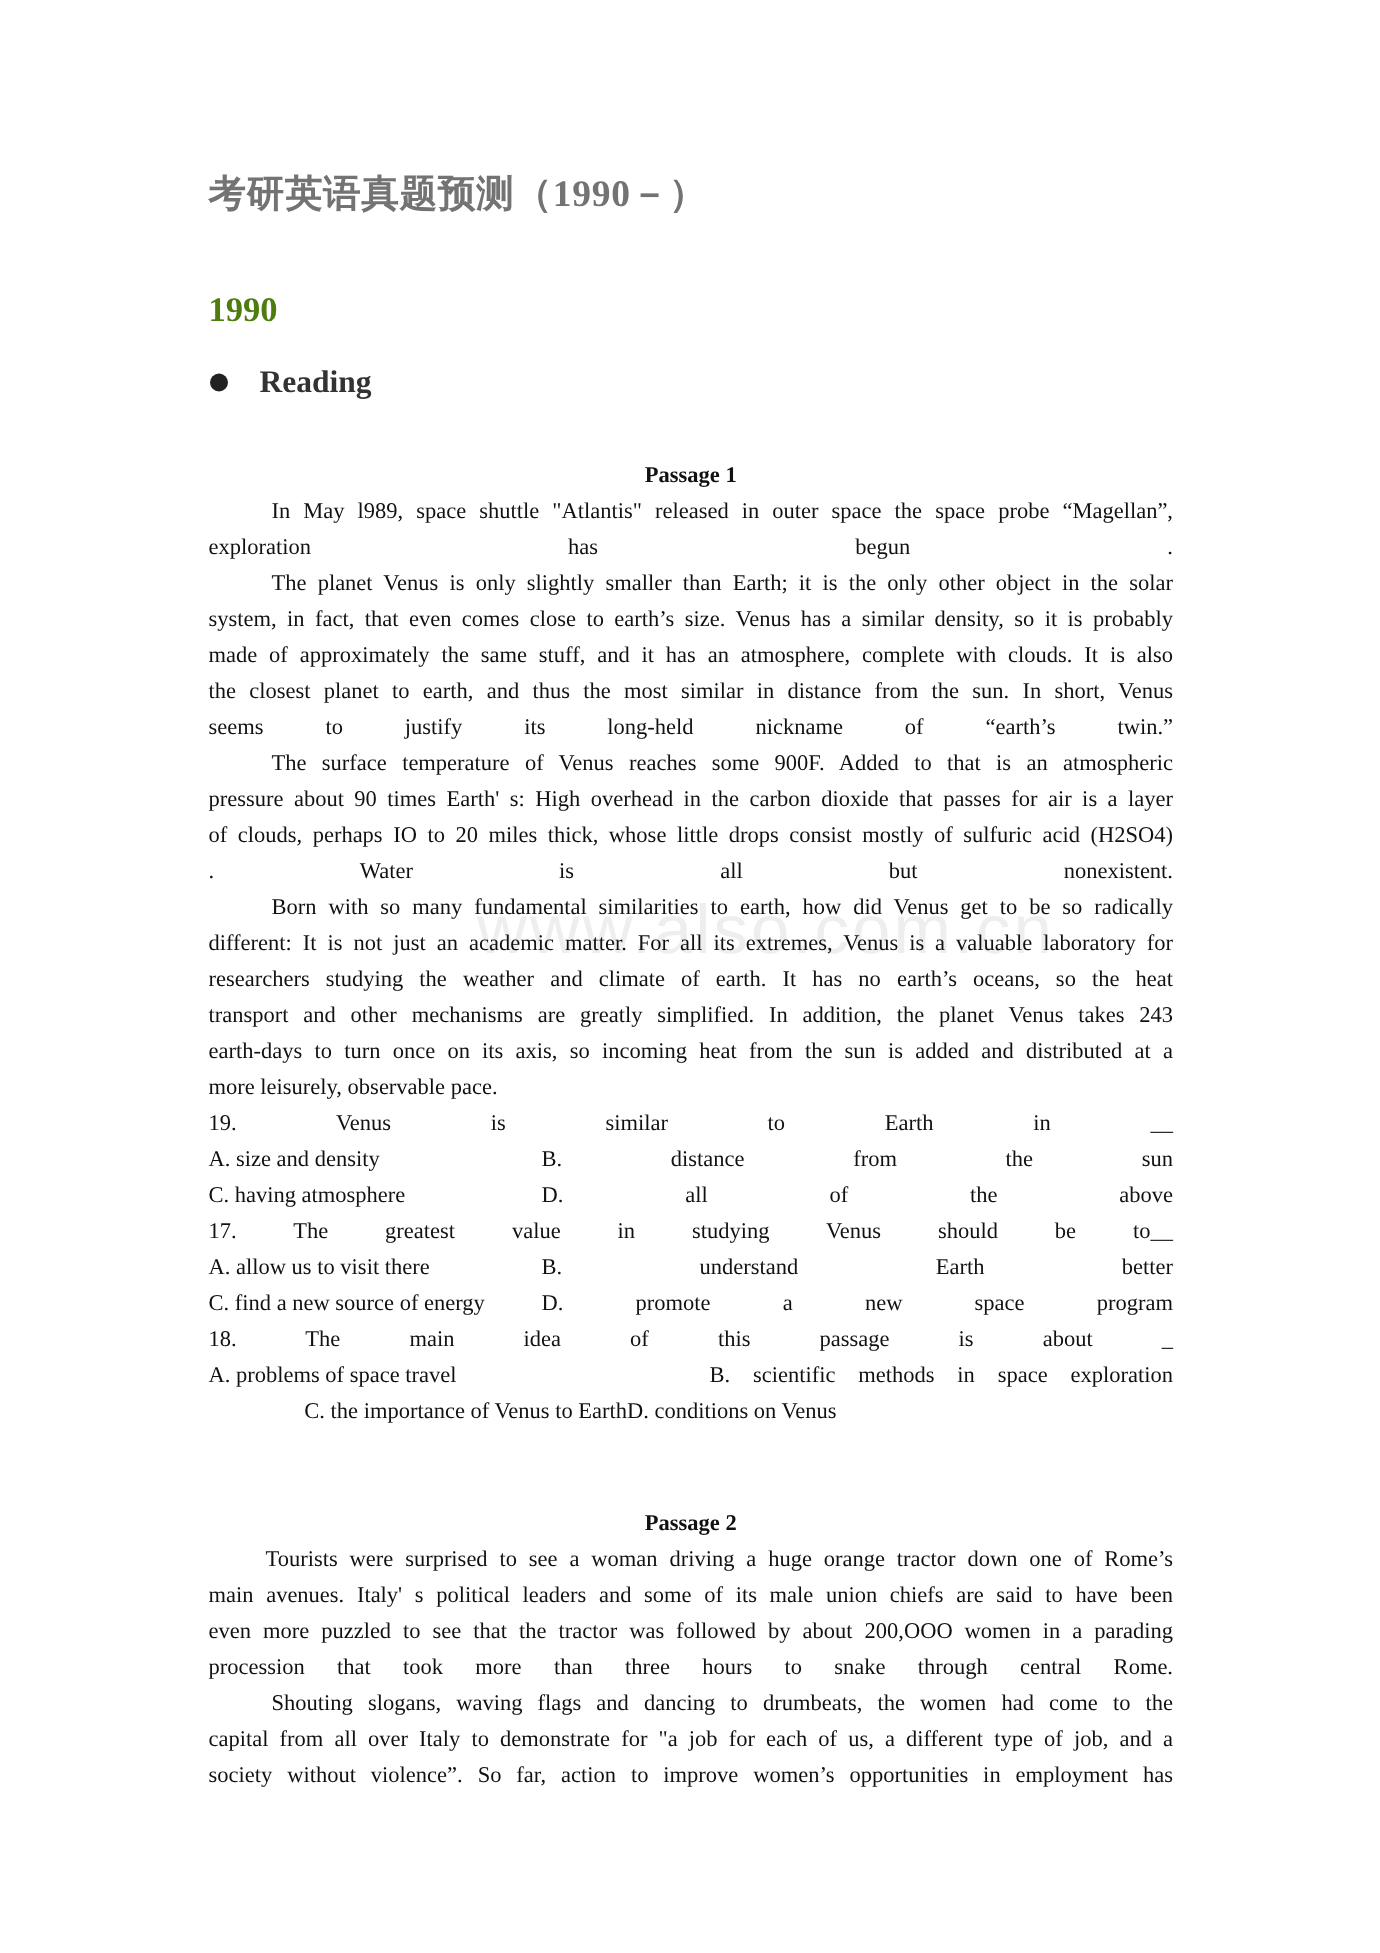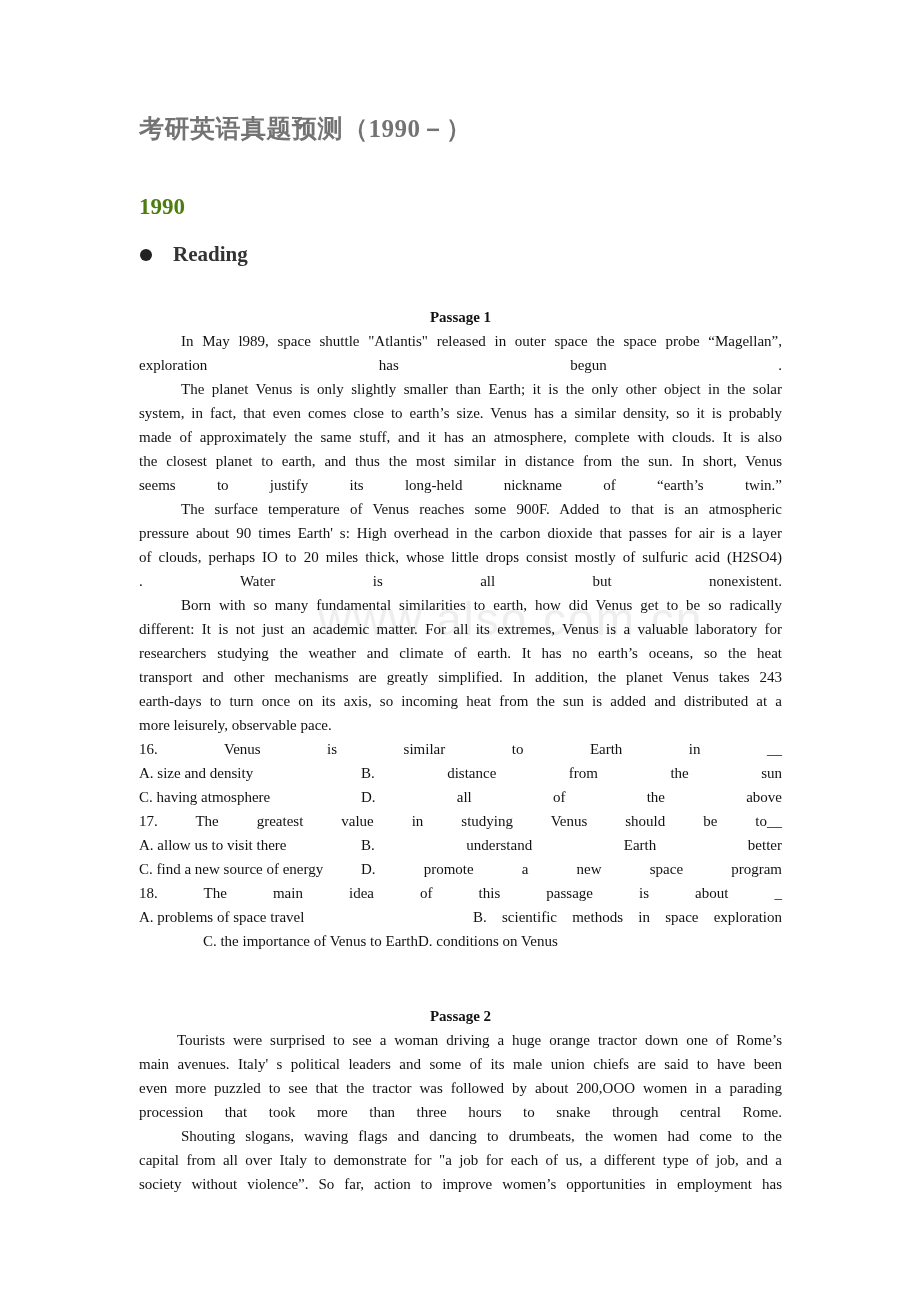--- a/index.html
+++ b/index.html
@@ -49,21 +49,21 @@
     <div class="line just">pressure about 90 times Earth' s: High overhead in the carbon dioxide that passes for air is a layer</div>
     <div class="line just">of clouds, perhaps IO to 20 miles thick, whose little drops consist mostly of sulfuric acid (H2SO4)</div>
     <div class="line just">. Water is all but nonexistent.</div>
     <div class="line just indent">Born with so many fundamental similarities to earth, how did Venus get to be so radically</div>
     <div class="line just">different: It is not just an academic matter. For all its extremes, Venus is a valuable laboratory for</div>
     <div class="line just">researchers studying the weather and climate of earth. It has no earth’s oceans, so the heat</div>
     <div class="line just">transport and other mechanisms are greatly simplified. In addition, the planet Venus takes 243</div>
     <div class="line just">earth-days to turn once on its axis, so incoming heat from the sun is added and distributed at a</div>
     <div class="line left">more leisurely, observable pace.</div>
 
-    <div class="line just">16. Venus is similar to Earth in __</div>
+    <div class="line just">19. Venus is similar to Earth in __</div>
     <div class="line row2">
       <span class="a" style="width:222px;">A. size and density</span>
       <span class="b">B. distance from the sun</span>
     </div>
     <div class="line row2">
       <span class="a" style="width:222px;">C. having atmosphere</span>
       <span class="b">D. all of the above</span>
     </div>
 
     <div class="line just">17. The greatest value in studying Venus should be to__</div>

